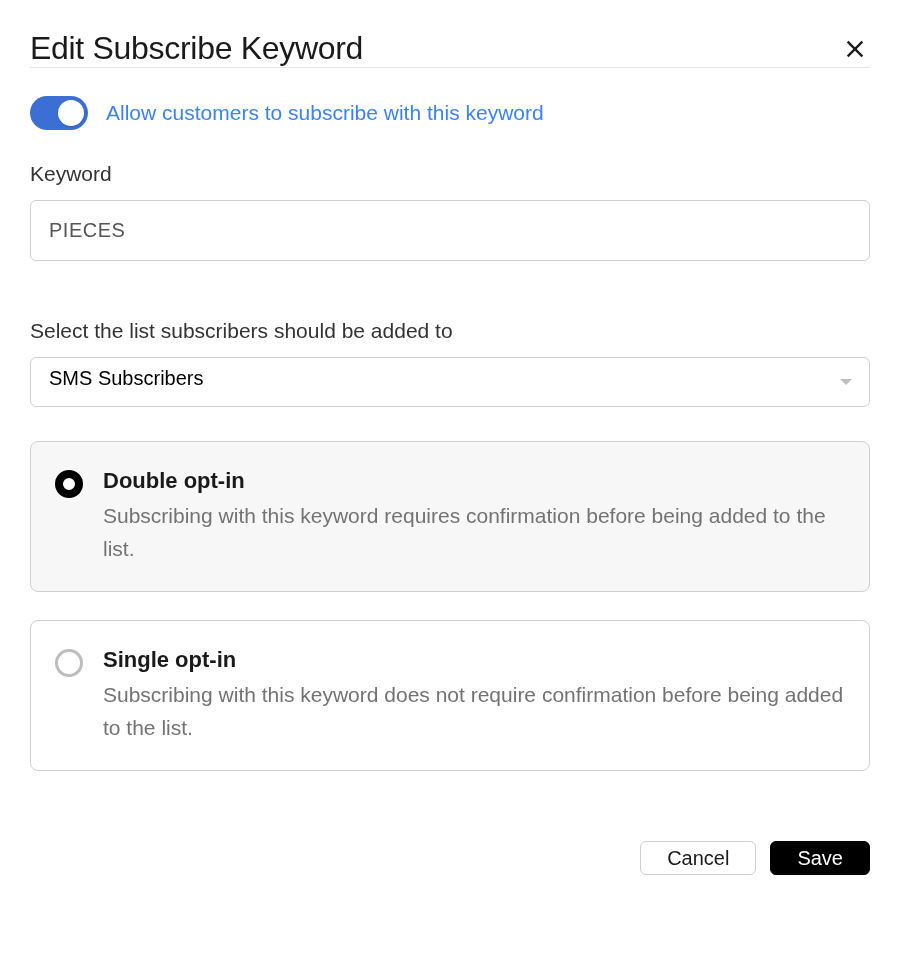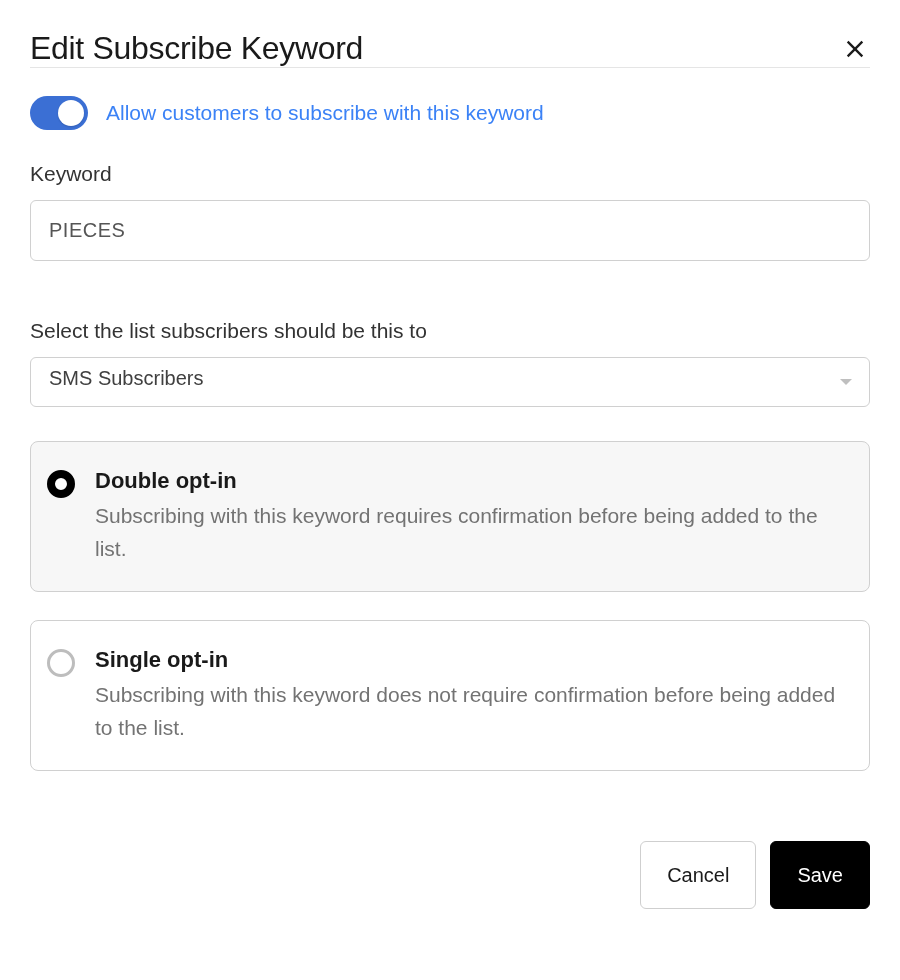--- a/index.html
+++ b/index.html
@@ -98,21 +98,21 @@
 
   .select-wrap {
     position: relative;
     margin-bottom: 34px;
   }
   .select {
     width: 100%;
     height: 50px;
     padding: 0 40px 8px 18px;
     font-size: 20px;
-    color: #404040;
+    color: #000000;
     border: 1px solid #d0d0d0;
     border-radius: 6px;
     background: #ffffff;
     appearance: none;
     -webkit-appearance: none;
     outline: none;
     cursor: pointer;
     font-family: inherit;
   }
   .select-caret {
@@ -125,21 +125,21 @@
     border-left: 6px solid transparent;
     border-right: 6px solid transparent;
     border-top: 6px solid #bfbfbf;
     pointer-events: none;
   }
 
   .radio-card {
     display: flex;
     align-items: flex-start;
     gap: 20px;
-    padding: 26px 16px;
+    padding: 26px 24px;
     border: 1px solid #d0d0d0;
     border-radius: 8px;
     margin-bottom: 28px;
     cursor: pointer;
   }
   .radio-card.selected {
     background: #f7f7f7;
   }
   .radio-indicator {
     flex-shrink: 0;
@@ -171,21 +171,21 @@
     color: #737373;
   }
 
   .footer {
     display: flex;
     justify-content: flex-end;
     gap: 14px;
     margin-top: 70px;
   }
   .btn {
-    height: 68px;
+    height: 34px;
     padding: 0 26px;
     font-size: 20px;
     border-radius: 6px;
     cursor: pointer;
     font-weight: 500;
     font-family: inherit;
   }
   .btn-secondary {
     background: #ffffff;
     border: 1px solid #cfcfcf;
@@ -215,21 +215,21 @@
   <div class="toggle-row">
     <div class="toggle">
       <div class="toggle-knob"></div>
     </div>
     <span class="toggle-label">Allow customers to subscribe with this keyword</span>
   </div>
 
   <label class="field-label">Keyword</label>
   <input class="text-input" type="text" value="PIECES" style="">
 
-  <label class="field-label">Select the list subscribers should be this to</label>
+  <label class="field-label">Select the list subscribers should be added to</label>
   <div class="select-wrap">
     <select class="select">
       <option>SMS Subscribers</option>
     </select>
     <div class="select-caret"></div>
   </div>
 
 
   <div class="radio-card selected">
     <div class="radio-indicator"></div>

